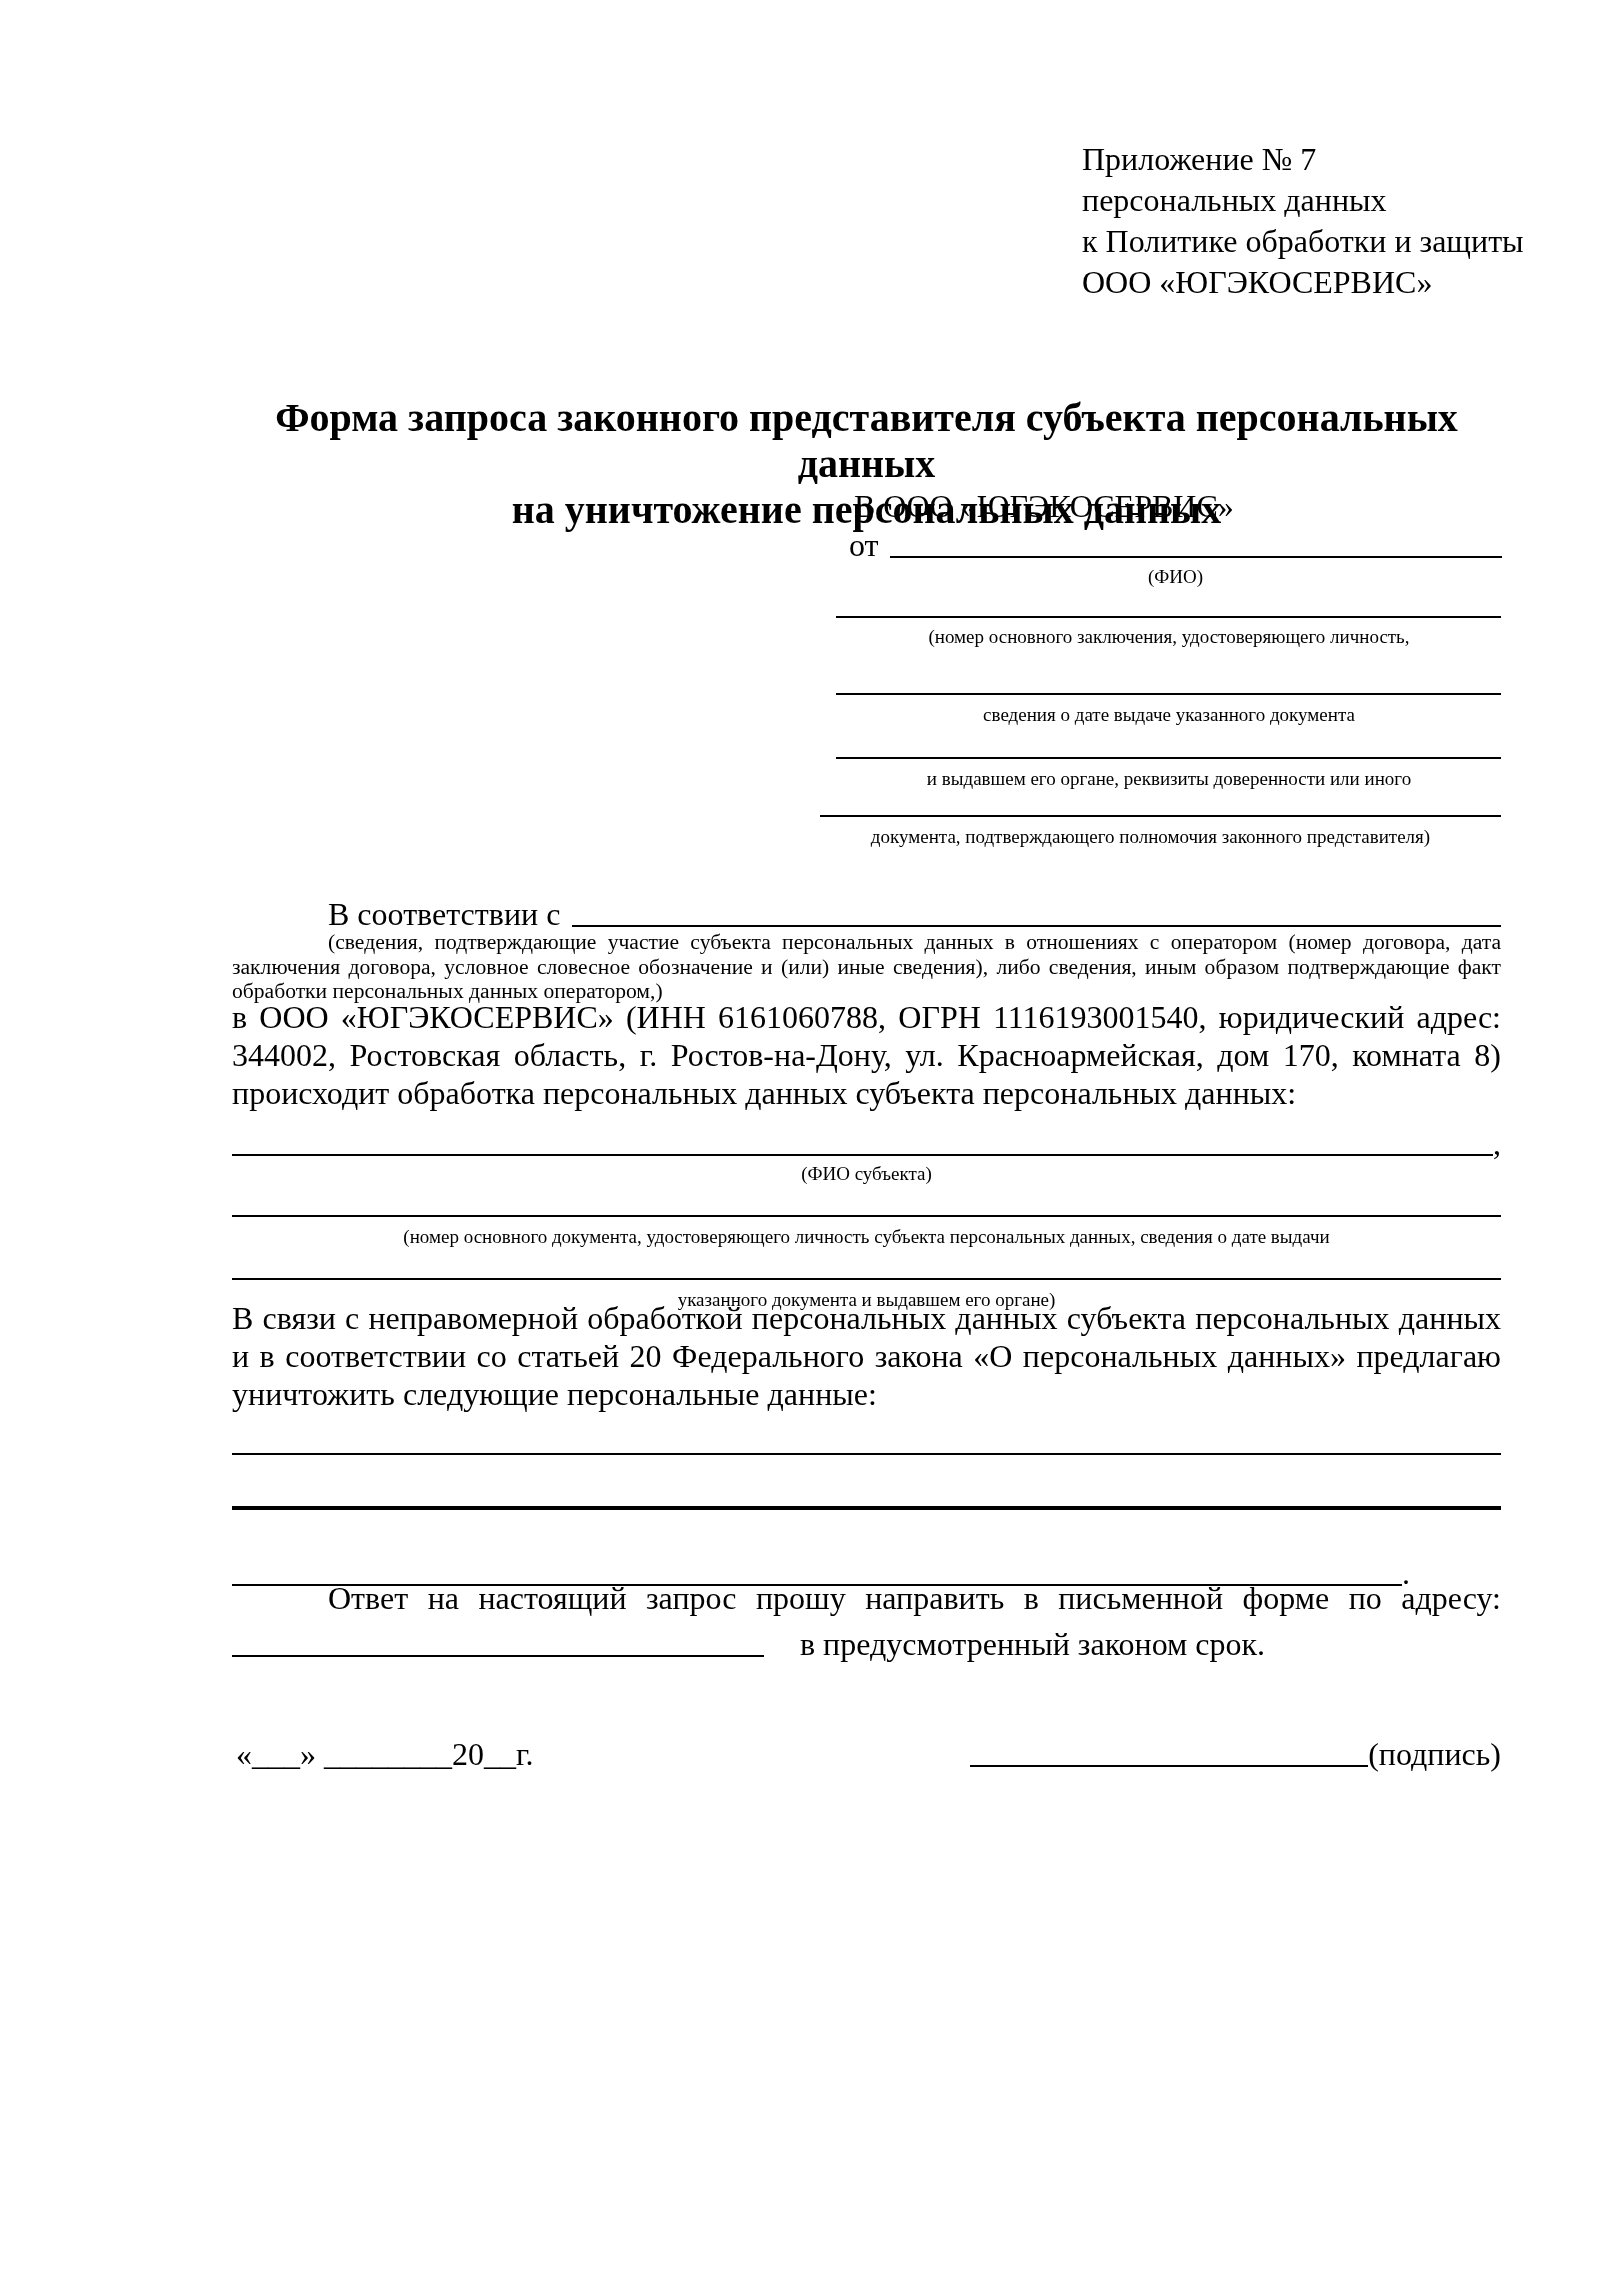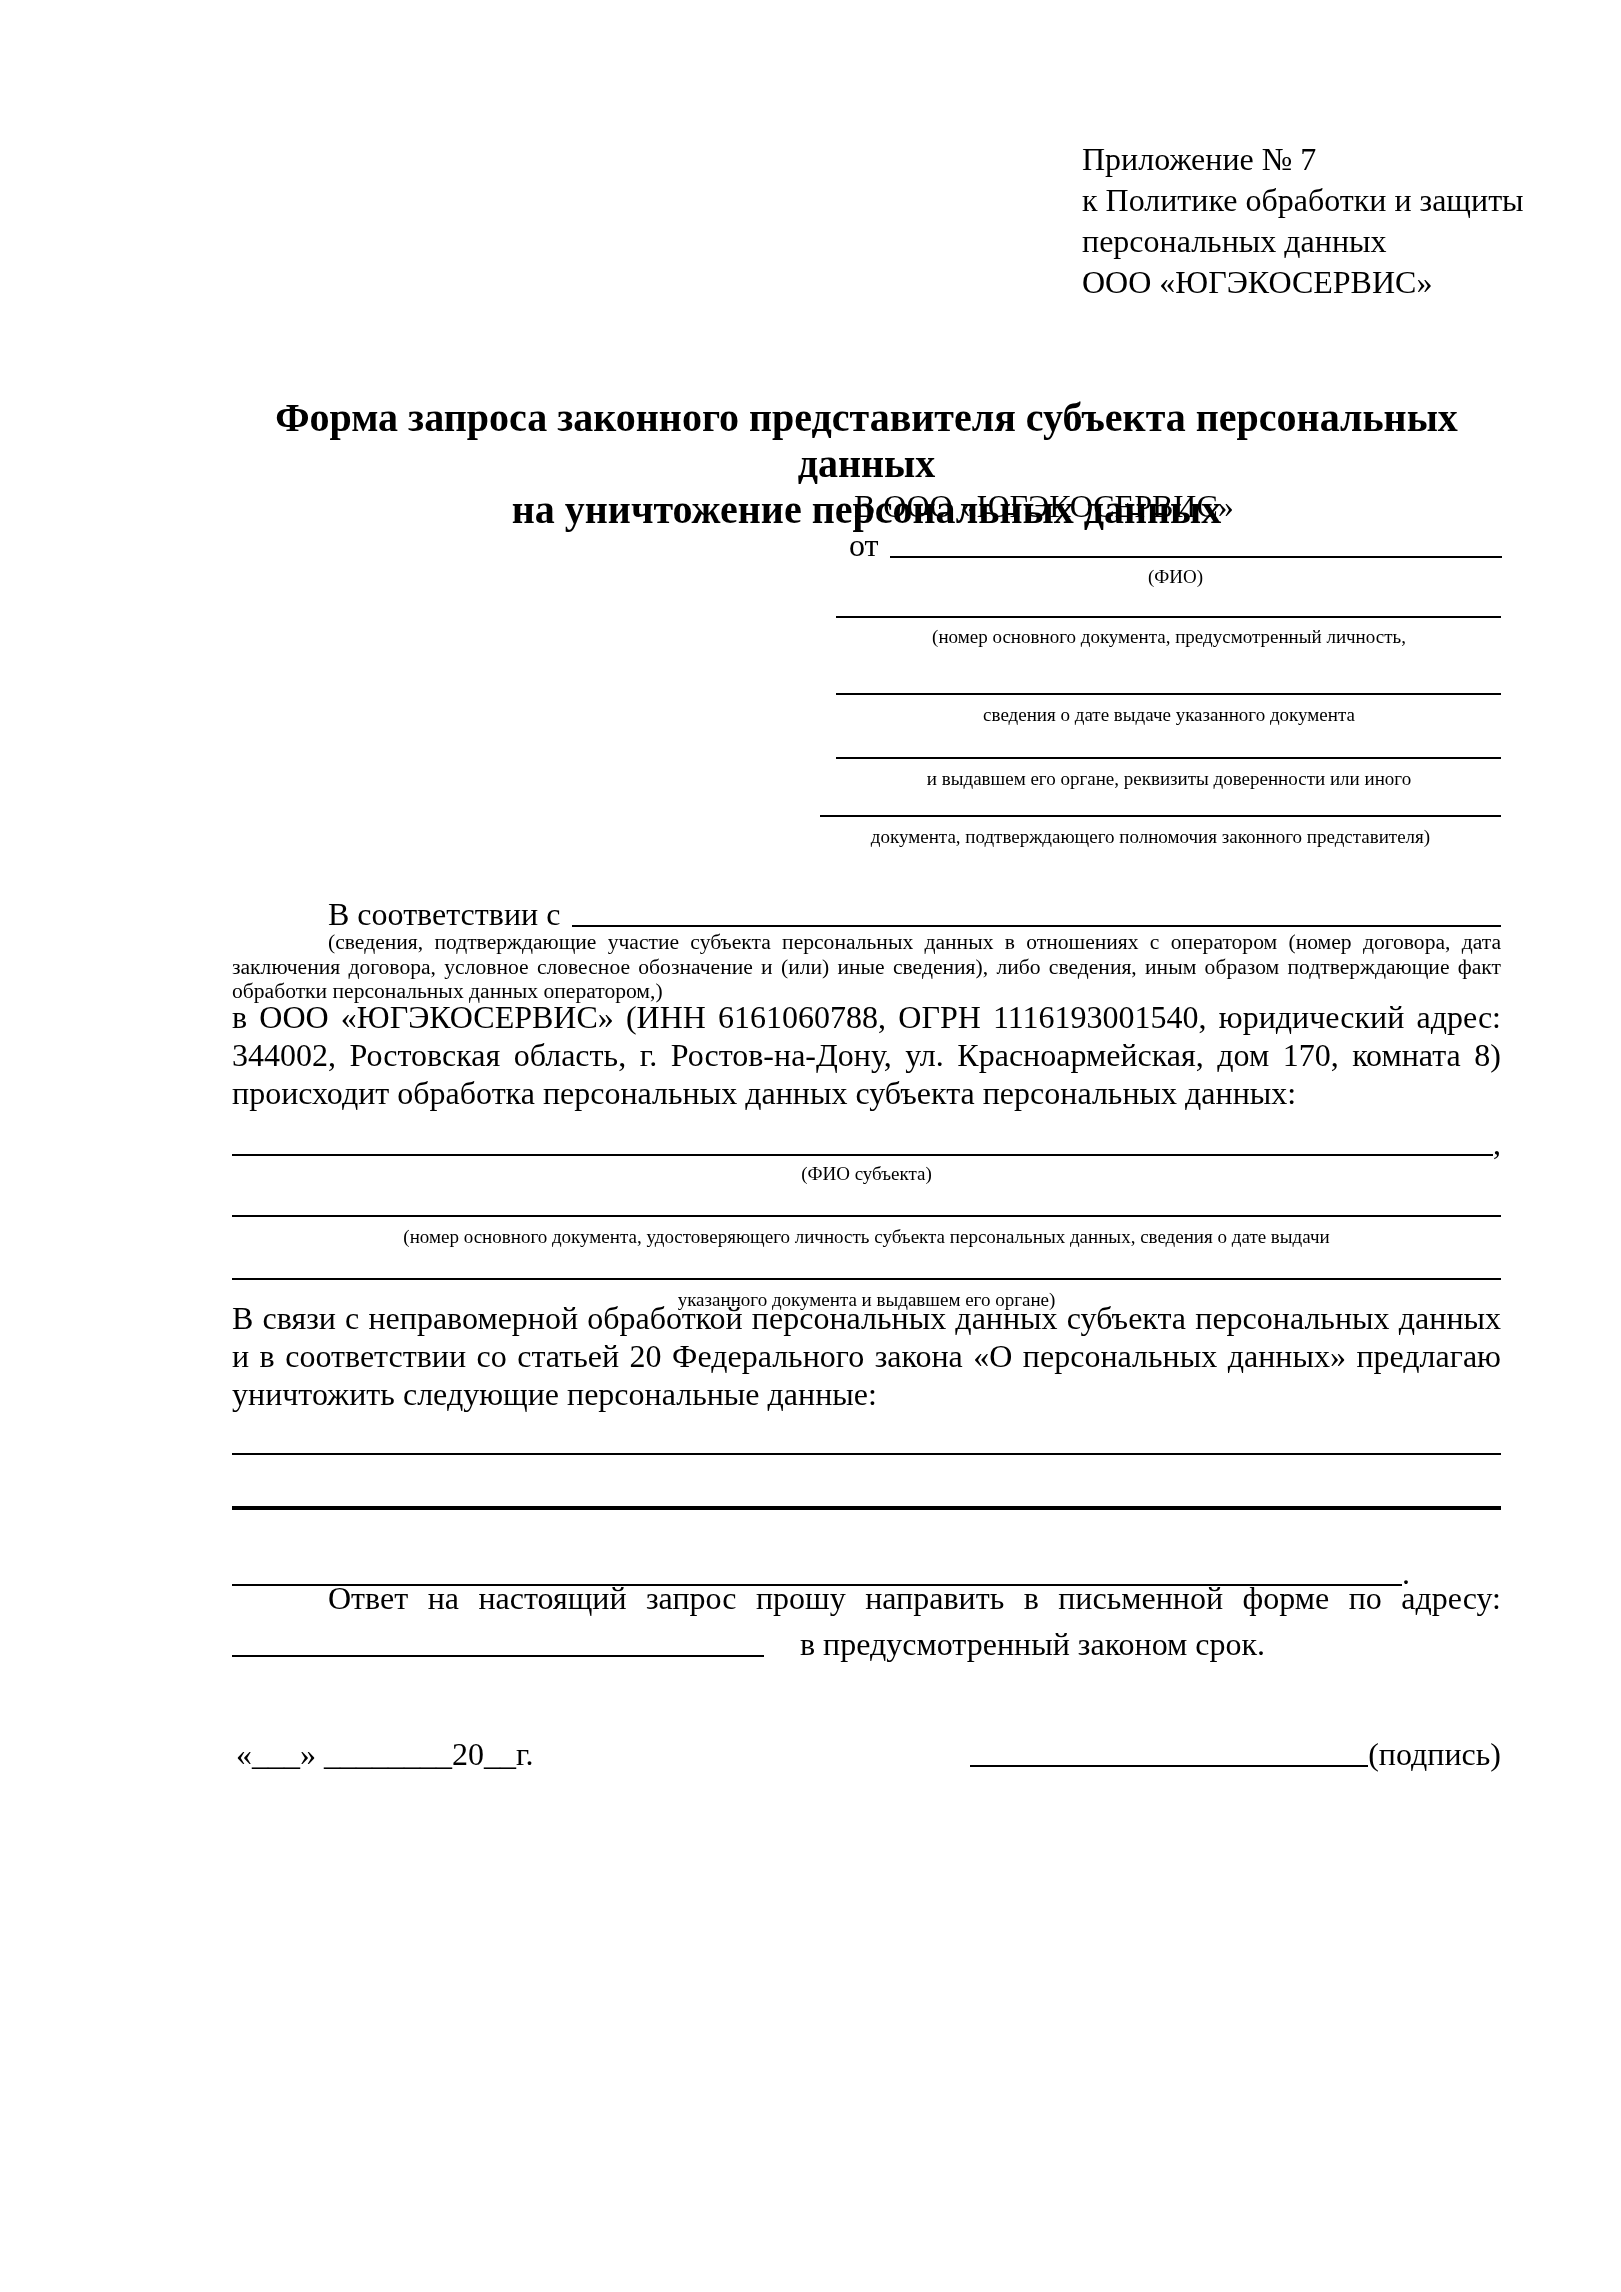--- a/index.html
+++ b/index.html
@@ -31,40 +31,40 @@
   .ti98{text-indent:96px;}
 </style>
 </head>
 <body>
 
 <div class="page">
   <div class="content">
 
     <div class="abs hdr" style="left:850px;top:139px;">
       <div>Приложение № 7</div>
+      <div>персональных данных</div>
       <div>к Политике обработки и защиты</div>
-      <div>персональных данных</div>
       <div>ООО «ЮГЭКОСЕРВИС»</div>
     </div>
 
     <div class="abs title" style="left:0;top:395px;width:1269px;">
       <div>Форма запроса законного представителя субъекта персональных данных</div>
       <div>на уничтожение персональных данных</div>
     </div>
 
     <div class="abs body-text" style="left:622px;top:487px;">В ООО «ЮГЭКОСЕРВИС»</div>
 
     <div class="abs row body-text" style="left:617px;top:526px;width:653px;">
       <span class="lbl" style="margin-right:11.8px;">от</span>
       <span class="fill"></span>
     </div>
     <div class="abs caption" style="left:617px;top:563px;width:653px;">(ФИО)</div>
 
     <div class="hr" style="left:604px;right:0;top:616px;"></div>
-    <div class="abs caption" style="left:604px;top:623px;width:666px;">(номер основного документа, предусмотренный личность,</div>
+    <div class="abs caption" style="left:604px;top:623px;width:666px;">(номер основного заключения, удостоверяющего личность,</div>
 
     <div class="hr" style="left:604px;right:0;top:693px;"></div>
     <div class="abs caption" style="left:604px;top:701px;width:666px;">сведения о дате выдаче указанного документа</div>
 
     <div class="hr" style="left:604px;right:0;top:757px;"></div>
     <div class="abs caption" style="left:604px;top:765px;width:666px;">и выдавшем его органе, реквизиты доверенности или иного</div>
 
     <div class="hr" style="left:588px;right:0;top:815px;"></div>
     <div class="abs caption" style="left:568px;top:823px;width:701px;">документа, подтверждающего полномочия законного представителя)</div>
 

